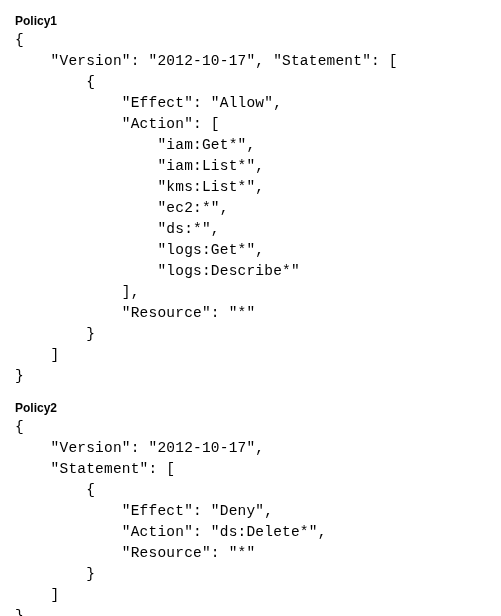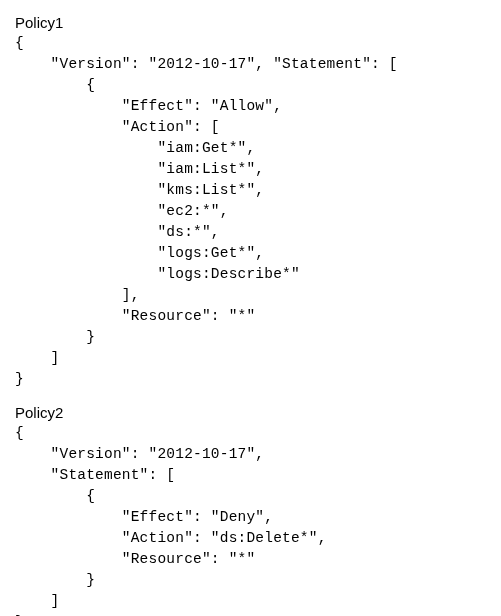--- a/index.html
+++ b/index.html
@@ -6,23 +6,23 @@
       margin: 0;
       padding: 10px 15px;
       font-family: Arial, Helvetica, sans-serif;
       background: #ffffff;
       color: #000000;
       font-size: 14.5px;
       width: 501px;
       box-sizing: border-box;
     }
     .policy-title {
-      font-weight: normal;
+      font-weight: bold;
       font-family: Arial, Helvetica, sans-serif;
-      font-size: 15px;
+      font-size: 12px;
       margin-bottom: 2px;
       margin-top: 4px;
     }
     .policy-title.second {
       margin-top: 14px;
     }
     pre.code {
       font-family: "Courier New", Courier, monospace;
       font-size: 14.5px;
       line-height: 1.45;

